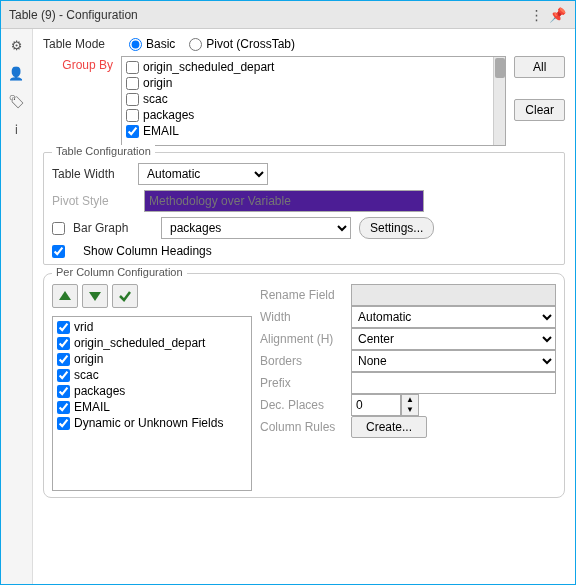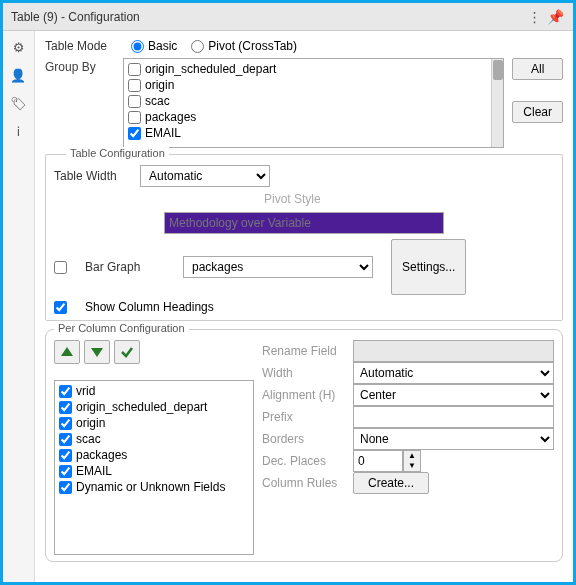--- a/index.html
+++ b/index.html
@@ -8,21 +8,21 @@
       font-size: 12px;
       background: #f0f0f0;
       width: 576px;
       height: 585px;
       overflow: hidden;
     }
     .window {
       width: 576px;
       height: 585px;
       background: #fff;
-      border: 3px solid #0ea5e9;
+      border: 1px solid #0ea5e9;
       display: flex;
       flex-direction: column;
     }
     .titlebar {
       background: #e8e8e8;
       border-bottom: 1px solid #ccc;
       padding: 4px 8px;
       display: flex;
       align-items: center;
       justify-content: space-between;
@@ -84,22 +84,23 @@
       cursor: pointer;
     }
     .group-by-section {
       display: flex;
       align-items: flex-start;
       gap: 8px;
       margin-bottom: 6px;
     }
     .group-by-label {
       min-width: 70px;
+      text-align: right;
       padding-top: 2px;
-      color: #404040;
+      color: #ef4444;
     }
     .checkbox-list-container {
       flex: 1;
       border: 1px solid #aaa;
       background: #fff;
       height: 90px;
       overflow-y: auto;
       position: relative;
     }
     .checkbox-list {
@@ -151,21 +152,21 @@
     .section-box {
       border: 1px solid #ccc;
       border-radius: 2px;
       margin-bottom: 8px;
       padding: 6px 8px;
       position: relative;
     }
     .section-title {
       position: absolute;
       top: -8px;
-      left: 20px;
+      left: 8px;
       background: #fff;
       padding: 0 4px;
       font-size: 11px;
       color: #555;
     }
     .section-content {
       margin-top: 4px;
     }
     .form-row {
       display: flex;
@@ -190,37 +191,36 @@
     }
     .select-sm {
       width: 130px;
     }
     .select-lg {
       width: 280px;
     }
     .pivot-style-row {
       display: flex;
       align-items: center;
-      gap: 6px;
+      gap: 12px;
       margin-bottom: 5px;
-      flex-direction: column;
     }
     .bargraph-row {
       display: flex;
       align-items: center;
-      gap: 18px;
+      gap: 8px;
       margin-bottom: 5px;
     }
     .settings-btn {
-      padding: 20px 10px;
-      border: 1px solid #aaa;
-      background: #f0f0f0;
-      cursor: pointer;
-      font-size: 12px;
-      border-radius: 2px;
+      padding: 3px 10px;
+      border: 1px solid #aaa;
+      background: #f0f0f0;
+      cursor: pointer;
+      font-size: 12px;
+      border-radius: 10px;
     }
     .show-headings-row {
       display: flex;
       align-items: center;
       gap: 18px;
     }
     .per-col-section {
       border: 1px solid #ccc;
       border-radius: 8px;
       margin-bottom: 8px;
@@ -238,21 +238,21 @@
     }
     .per-col-content {
       margin-top: 4px;
       display: flex;
       gap: 8px;
     }
     .col-list-area {
       width: 200px;
       display: flex;
       flex-direction: column;
-      gap: 12px;
+      gap: 4px;
     }
     .col-buttons {
       display: flex;
       gap: 4px;
       margin-bottom: 4px;
     }
     .arrow-btn {
       width: 26px;
       height: 24px;
       border: 1px solid #aaa;
@@ -547,29 +547,29 @@
             </div>
 
             <div class="right-form-row">
               <span class="right-label">Alignment (H)</span>
               <select class="right-select">
                 <option>Center</option>
               </select>
             </div>
 
             <div class="right-form-row">
-              <span class="right-label">Prefix</span>
-              <input type="text" class="right-input" style="flex: 1 1 0%; background: rgb(255, 255, 255);">
-            </div>
-
-            <div class="right-form-row">
               <span class="right-label">Borders</span>
               <select class="right-select">
                 <option>None</option>
               </select>
+            </div>
+
+            <div class="right-form-row">
+              <span class="right-label">Prefix</span>
+              <input type="text" class="right-input" style="flex: 1 1 0%; background: rgb(255, 255, 255);">
             </div>
 
 
             <div class="right-form-row">
               <span class="right-label">Dec. Places</span>
               <div class="spinner-input-wrap">
                 <input type="text" class="spinner-input" value="0" style="">
                 <div class="spinner-btns">
                   <button class="spinner-btn">▲</button>
                   <button class="spinner-btn">▼</button>

